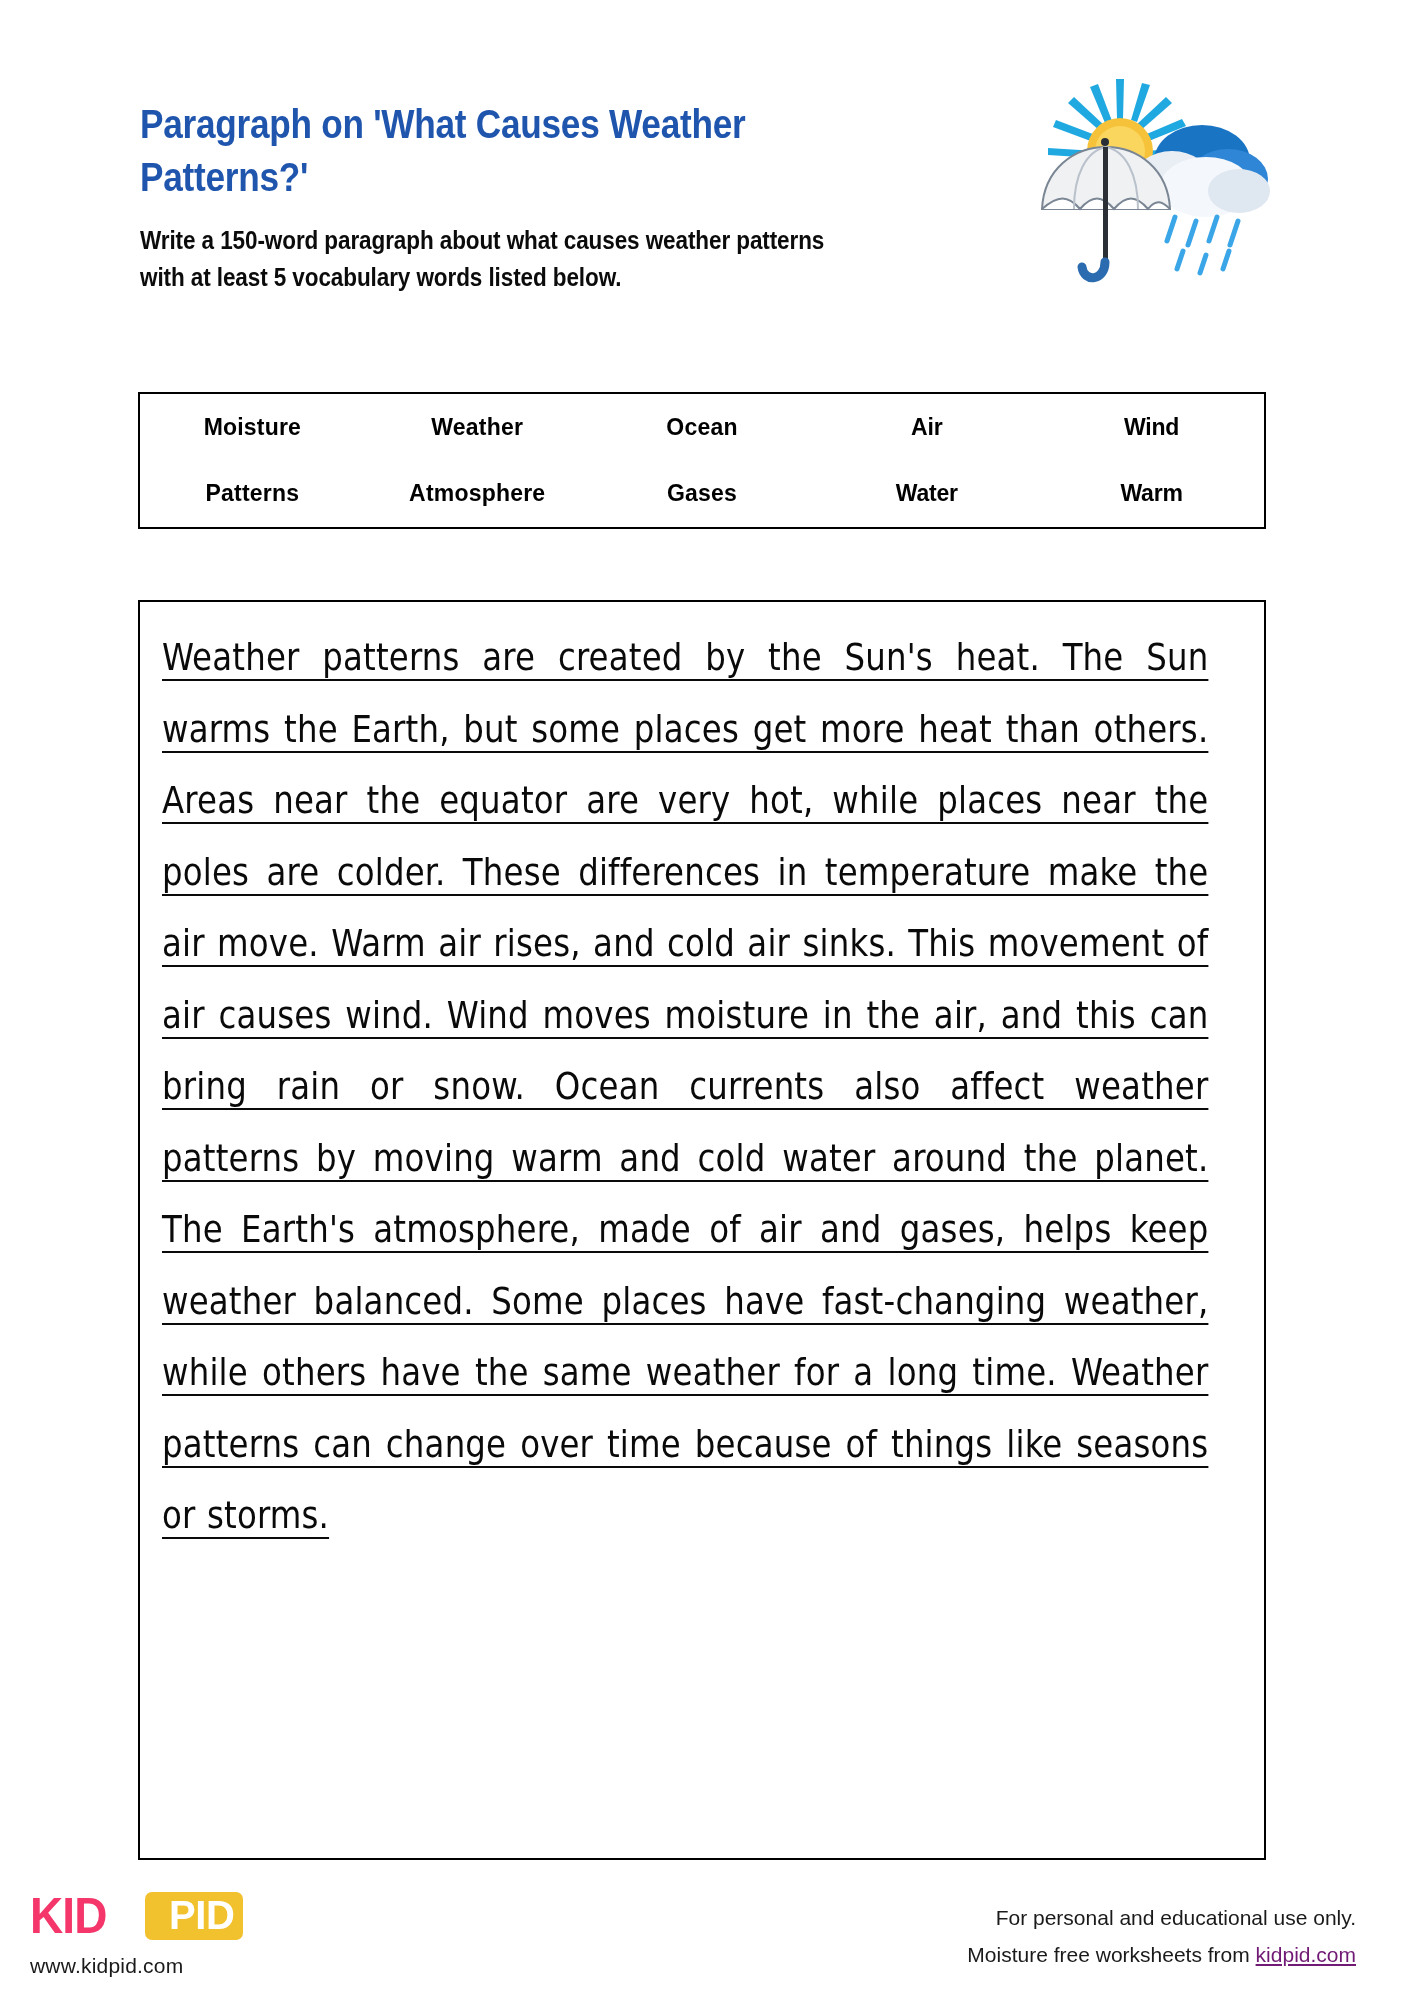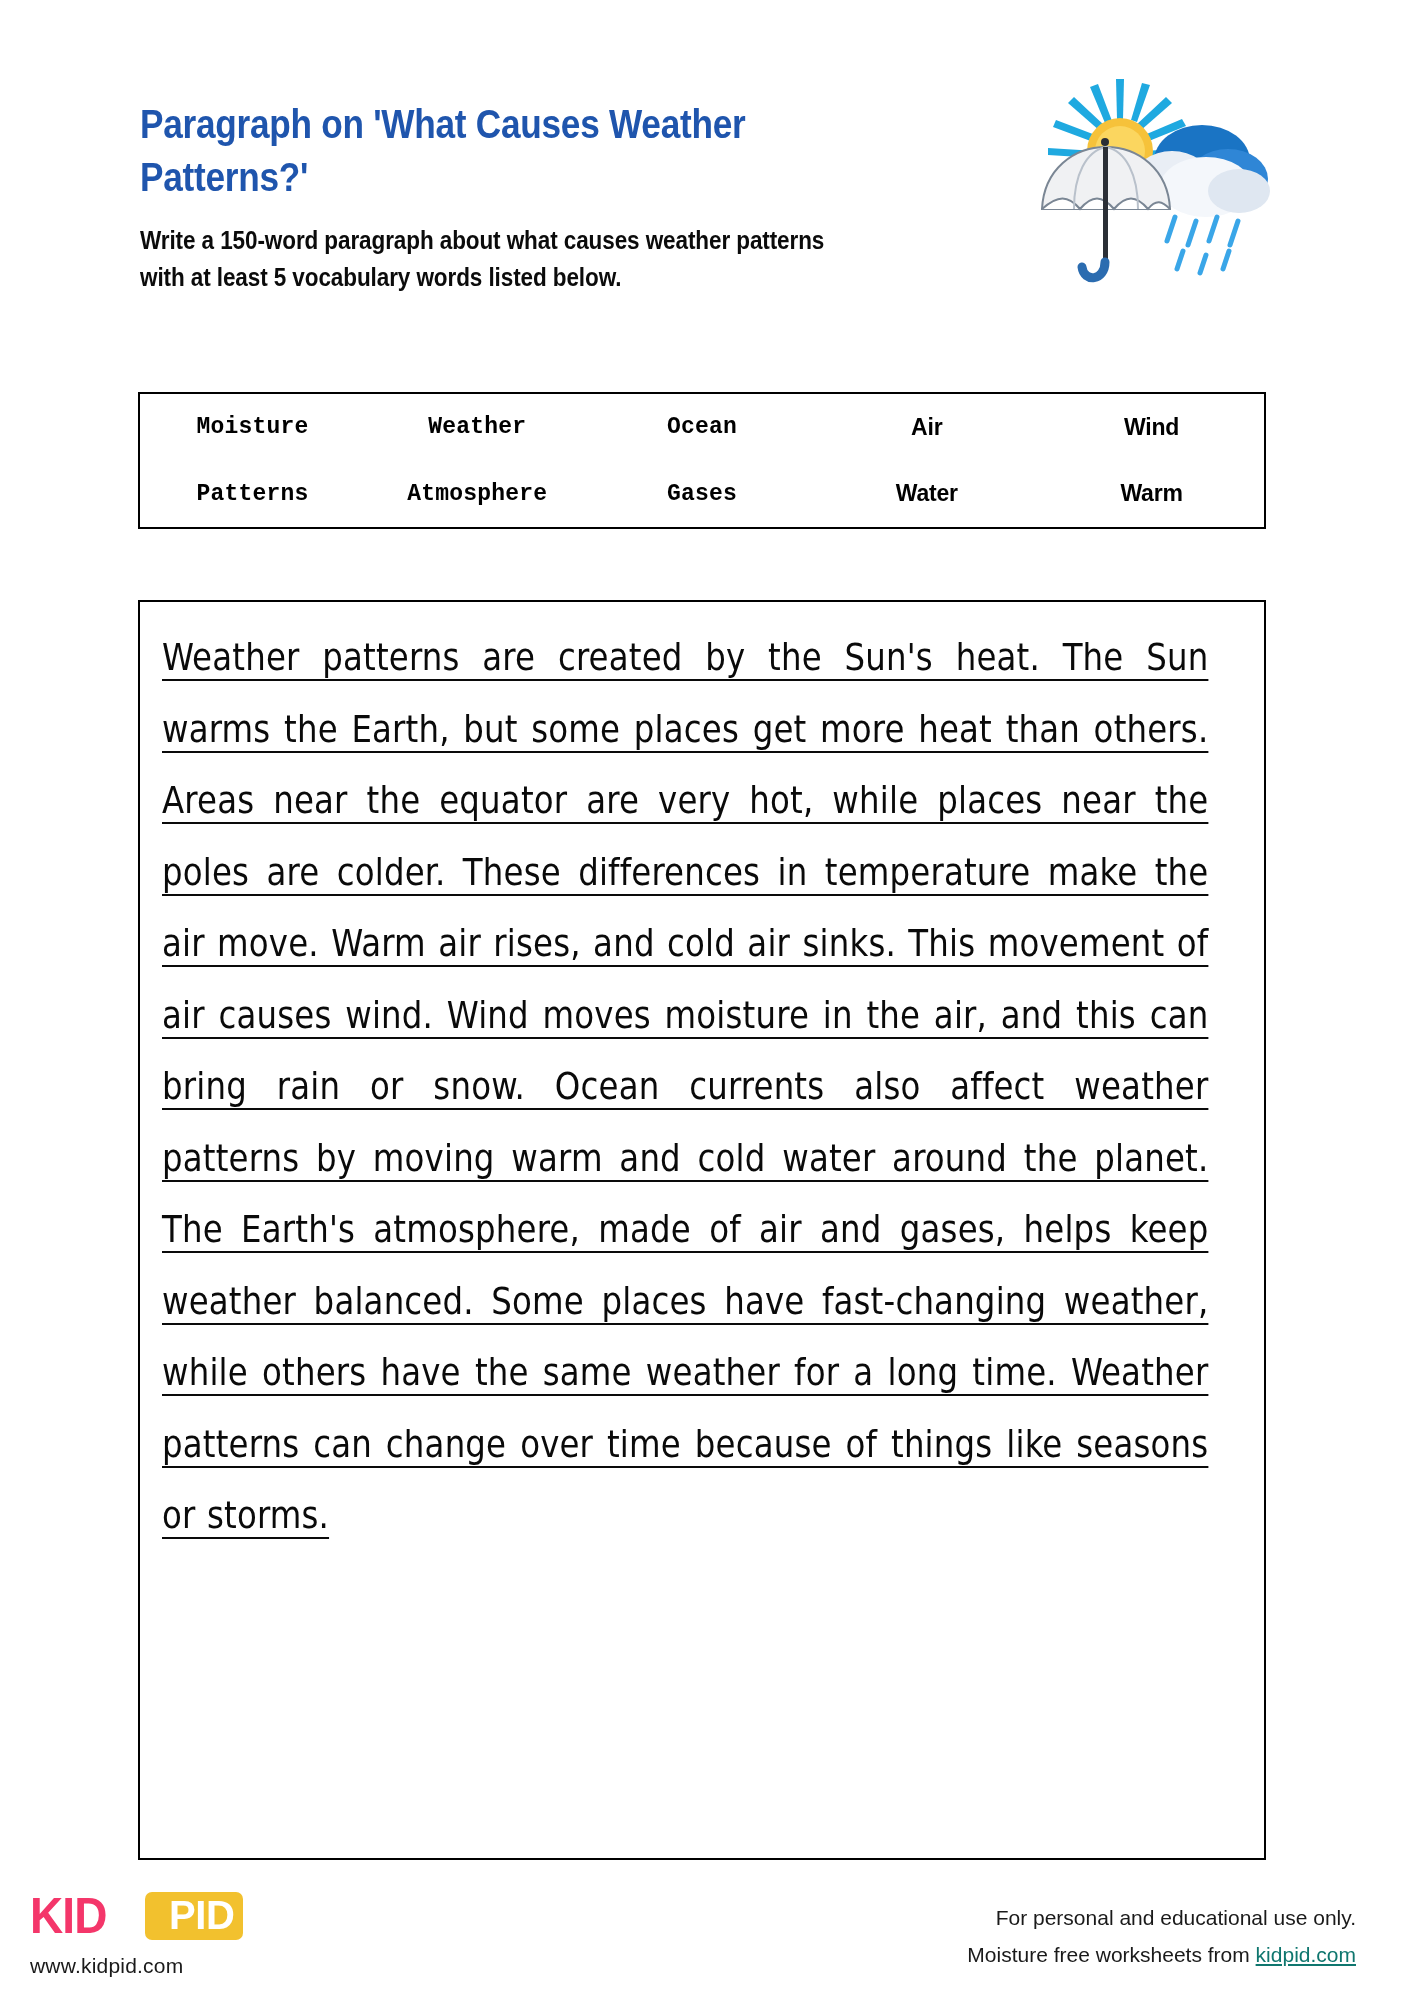--- a/index.html
+++ b/index.html
@@ -76,21 +76,21 @@
     justify-content: center;
   }
   .vocab-row {
     display: flex;
     height: 50%;
     align-items: center;
   }
   .vocab-cell {
     flex: 1 1 0;
     text-align: center;
-    font-family: Liberation Mono, monospace;
+    font-family: Liberation Sans, sans-serif;
     font-weight: bold;
     font-size: 23px;
     color: #000;
     letter-spacing: 0.2px;
   }
   .vocab-cell.wide {
     font-family: "Liberation Sans", sans-serif;
     letter-spacing: -0.2px;
   }
 
@@ -171,21 +171,21 @@
   .footer-right {
     position: absolute;
     right: 58px;
     top: 20px;
     text-align: right;
     font-family: "Liberation Sans Narrow", "Liberation Sans", sans-serif;
     font-size: 21px;
     color: #1a1a1a;
     line-height: 1.75;
   }
-  .footer-right .link { text-decoration: underline; color: #0f766e; text-align: right; }
+  .footer-right .link { text-decoration: underline; color: #701a75; text-align: right; }
 </style>
 </head>
 <body>
 
 <div class="page">
 
   <div class="header">
     <h1 class="worksheet-title">Paragraph on 'What Causes Weather Patterns?'</h1>
     <p class="worksheet-subtitle">Write a 150-word paragraph about what causes weather patterns with at least 5 vocabulary words listed below.</p>
   </div>

